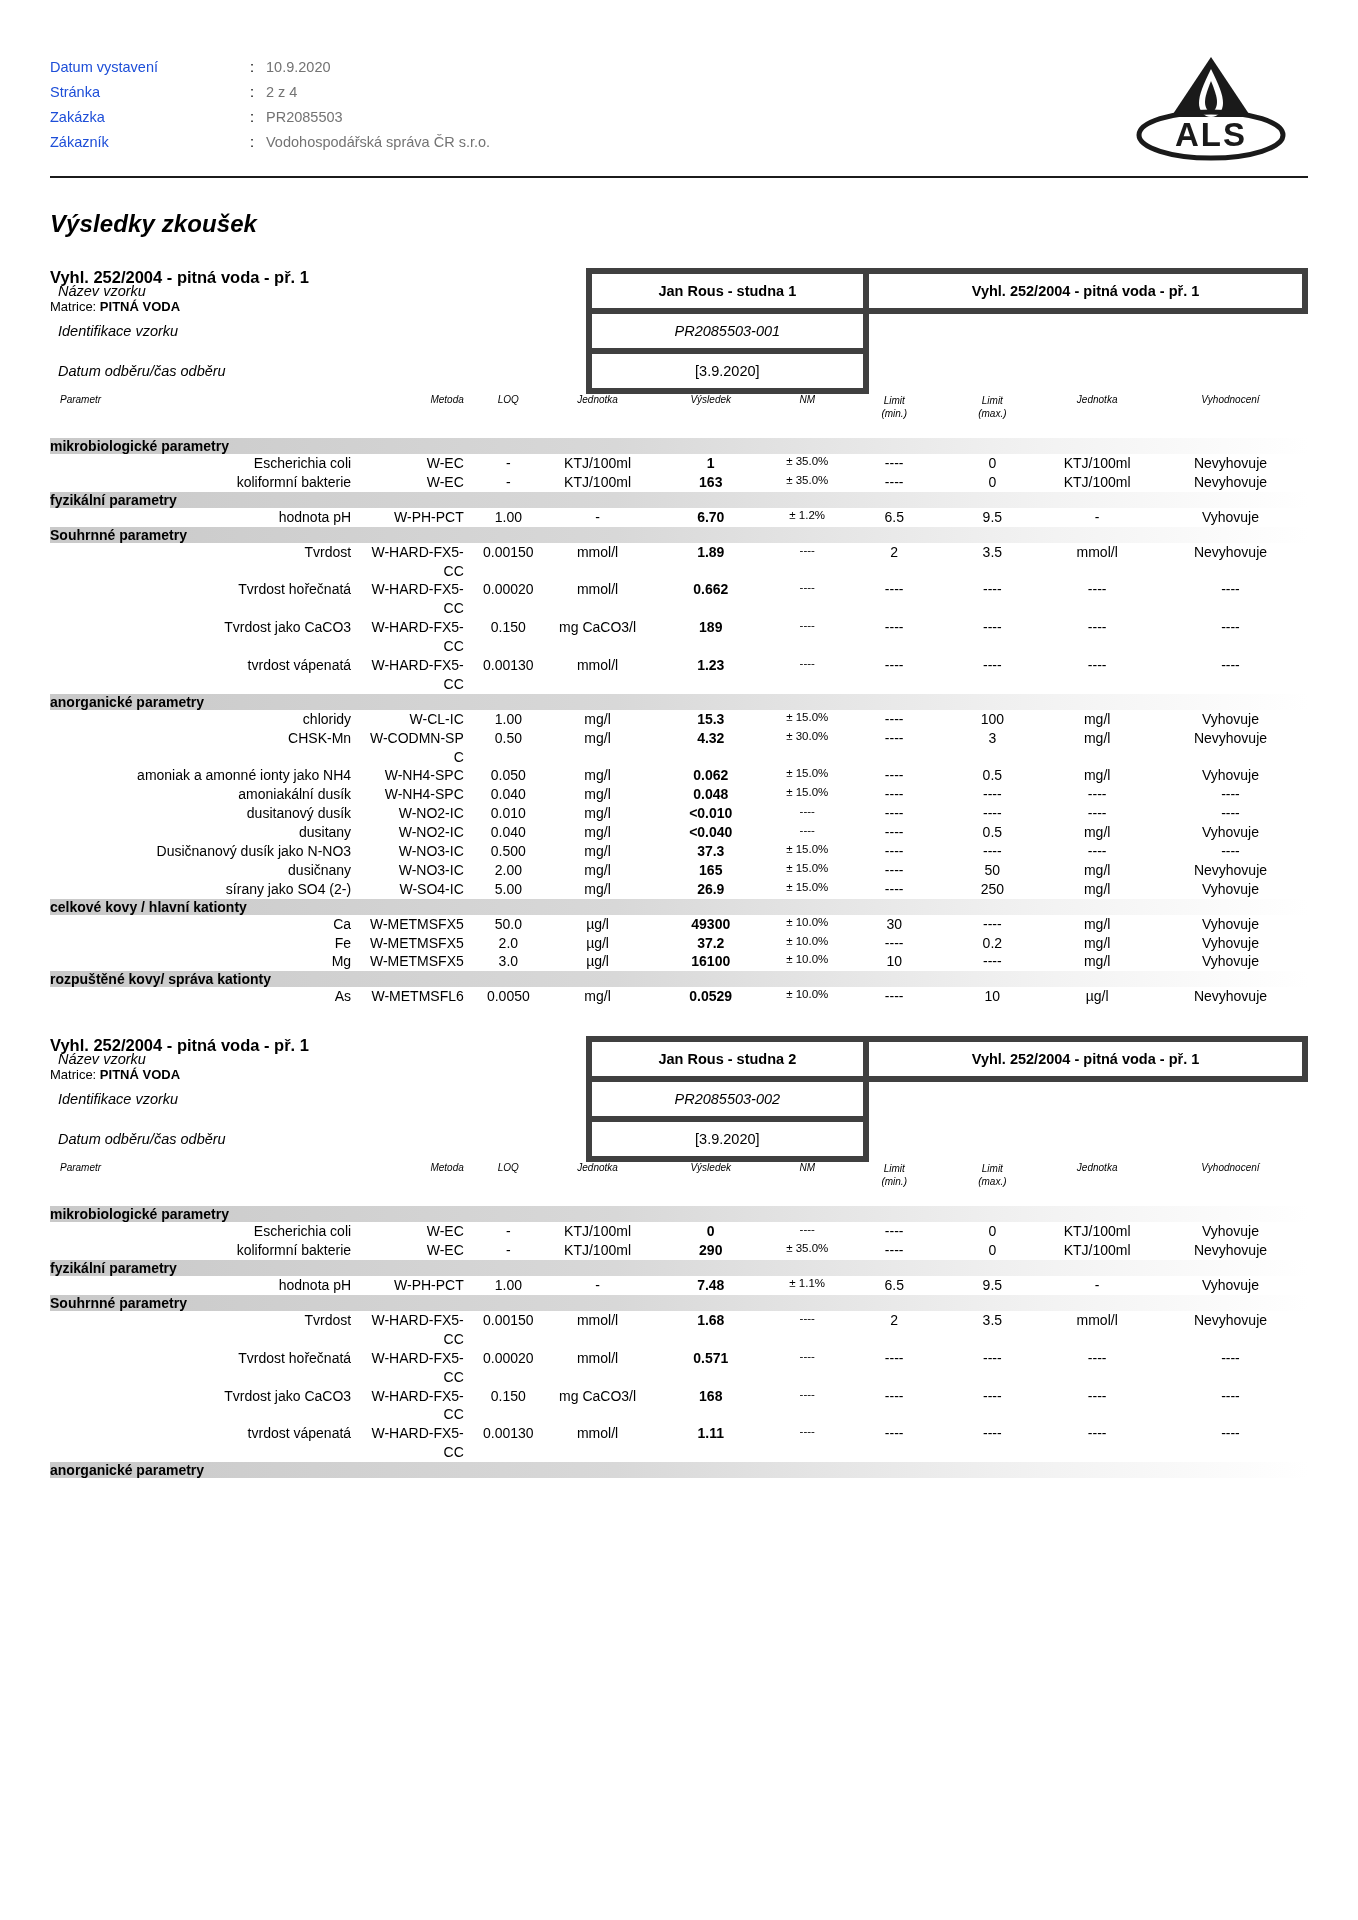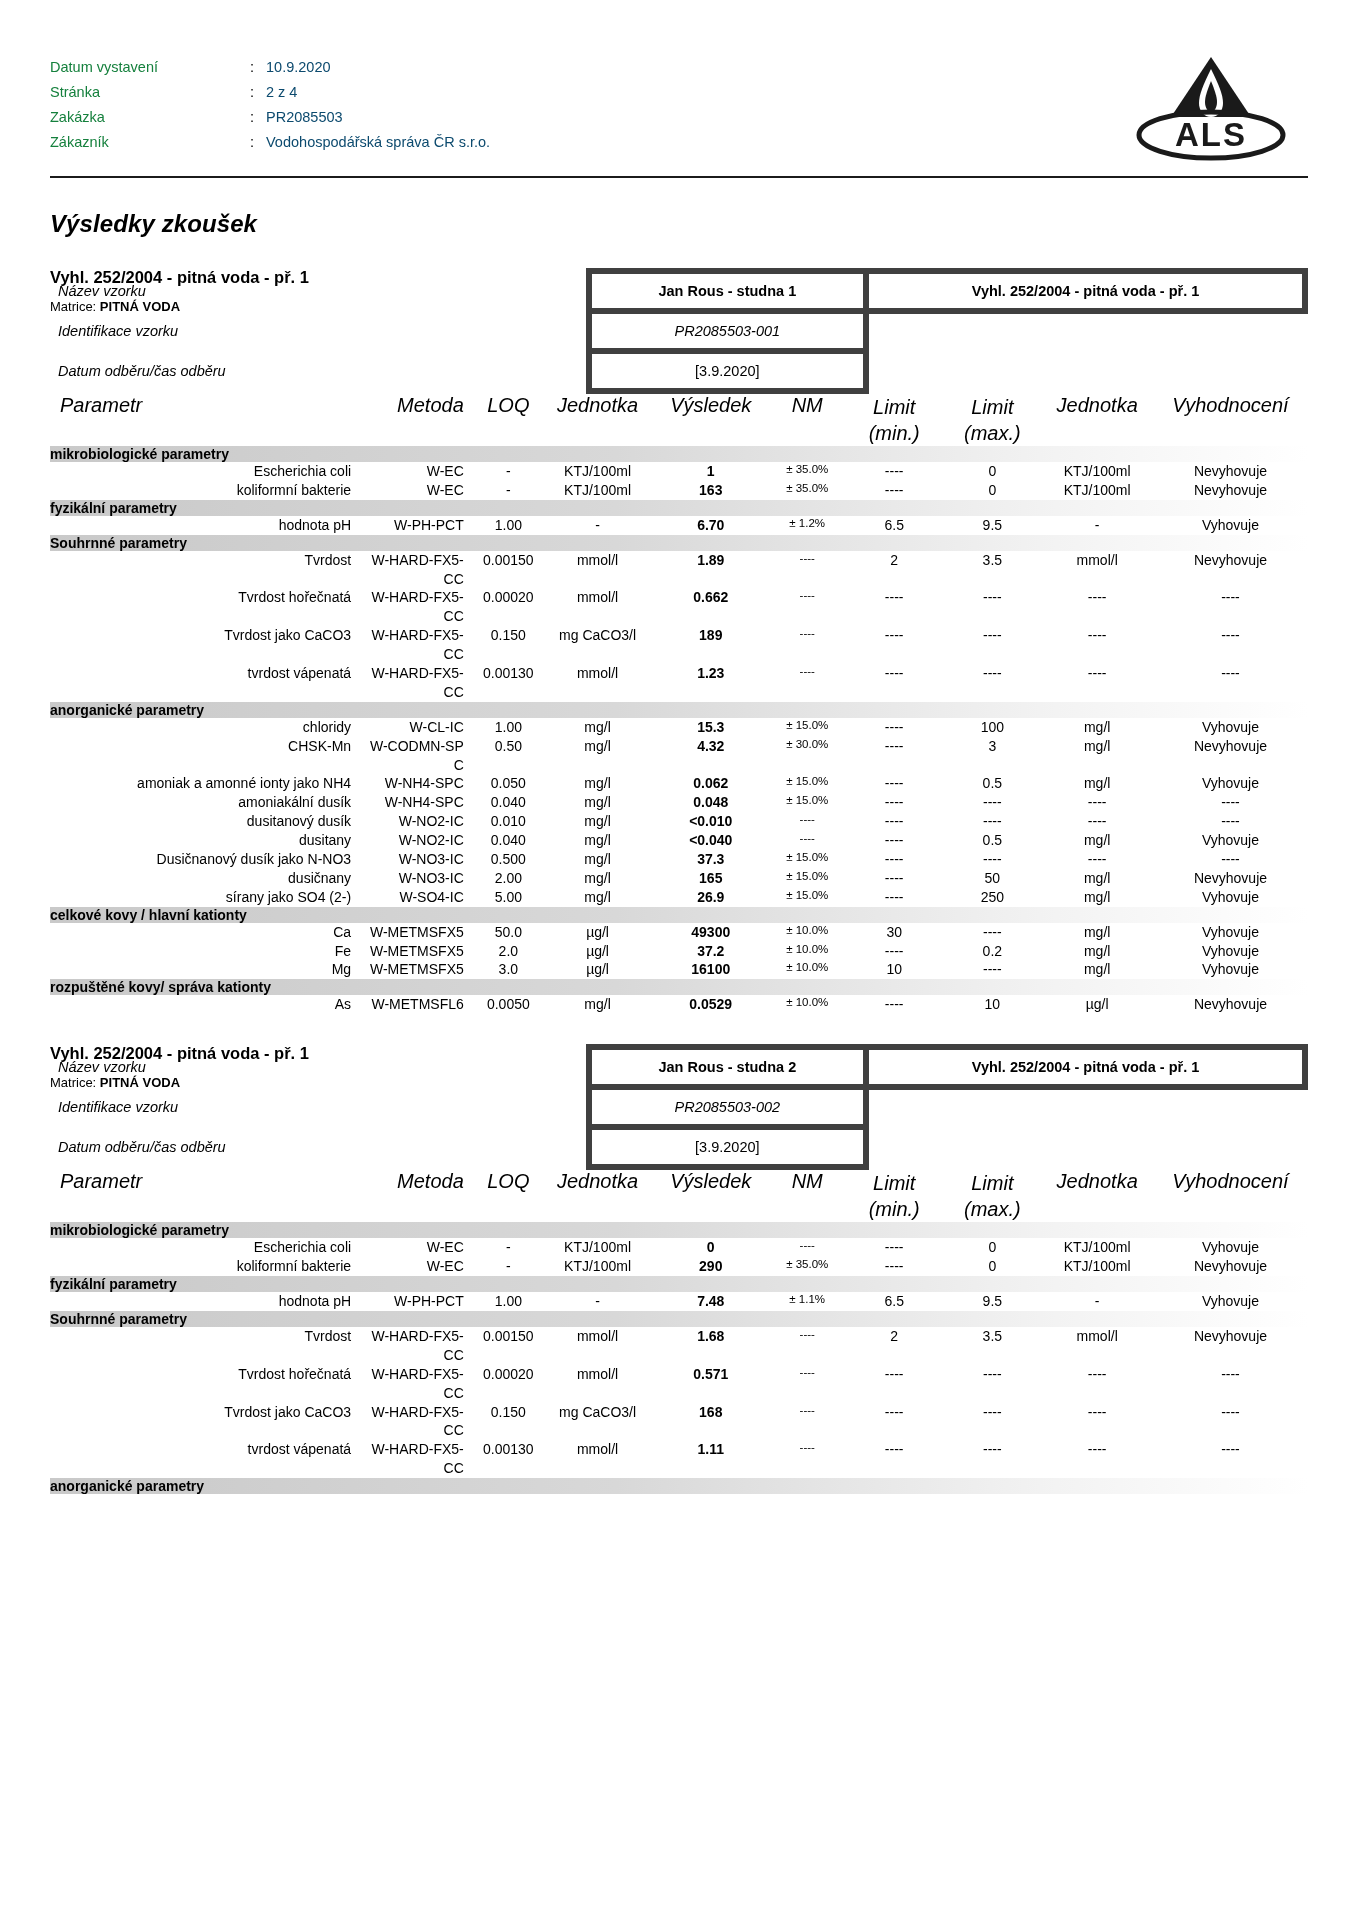--- a/index.html
+++ b/index.html
@@ -30,23 +30,23 @@
   }
   .meta-table {
     border-collapse: collapse;
     font-size: 14.5px;
   }
   .meta-table td {
     padding: 2px 0;
     vertical-align: top;
     line-height: 1.45;
   }
-  .meta-label { width: 200px; color: #15803d; }
+  .meta-label { width: 200px; color: #1d4ed8; }
   .meta-colon { width: 16px; }
-  .meta-value { color: #0c4a6e; margin-left: 6px; }
+  .meta-value { color: #737373; margin-left: 6px; }
 
   .logo-wrap {
     width: 175px;
     height: 105px;
     position: relative;
     margin-right: 10px;
   }
   .logo-wrap svg { display: block; }
 
   .header-rule {
@@ -111,21 +111,21 @@
   table.results td, table.results th {
     border: none;
     padding: 0;
   }
   .hdr td {
     border-top: 1px solid #000;
     border-bottom: 1px solid #000;
     font-style: italic;
     padding: 7px 6px 4px 6px;
     vertical-align: top;
-    font-size: 20px;
+    font-size: 10px;
     height: 44px;
   }
   .hdr .two-line { line-height: 1.3; }
   .hdr .c-par { text-align: left; padding-left: 10px; }
   .hdr .c-met { text-align: right; padding-right: 10px; }
   .hdr .c-ctr { text-align: center; }
 
   .group td {
     background: linear-gradient(to right, #c9c9c9 0%, #d8d8d8 45%, #f3f3f3 80%, #ffffff 100%);
     font-weight: bold;

